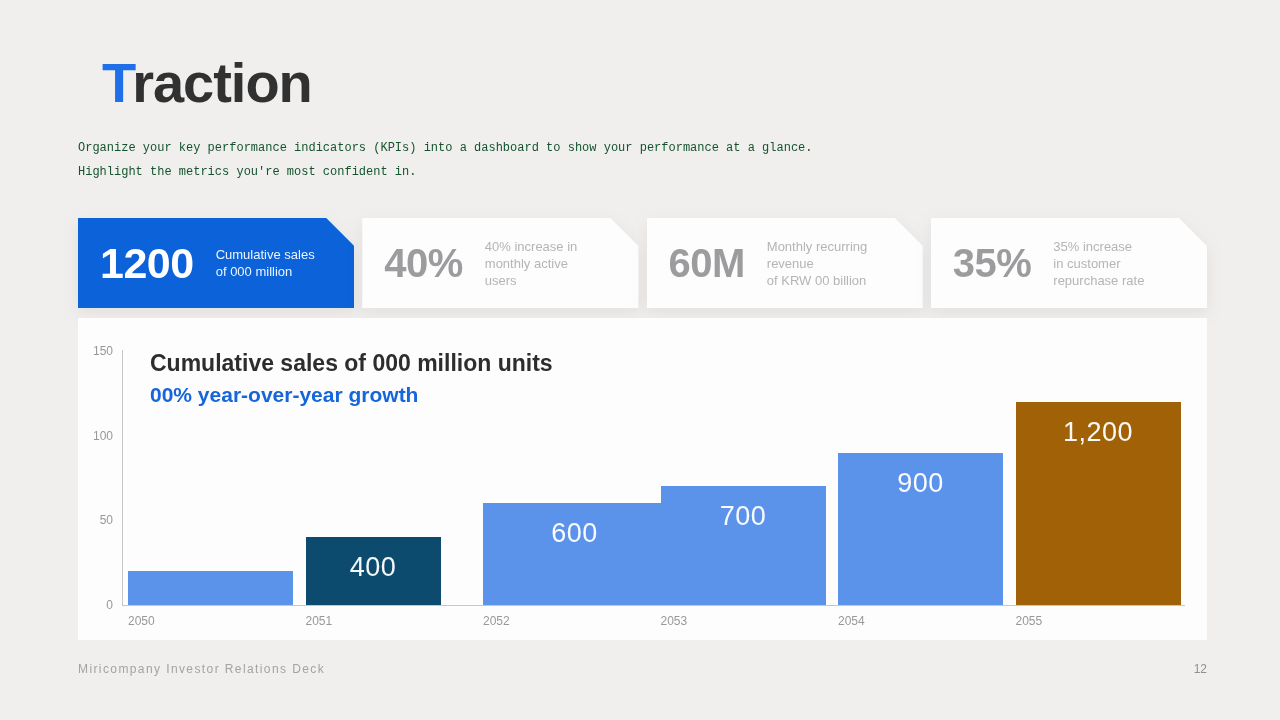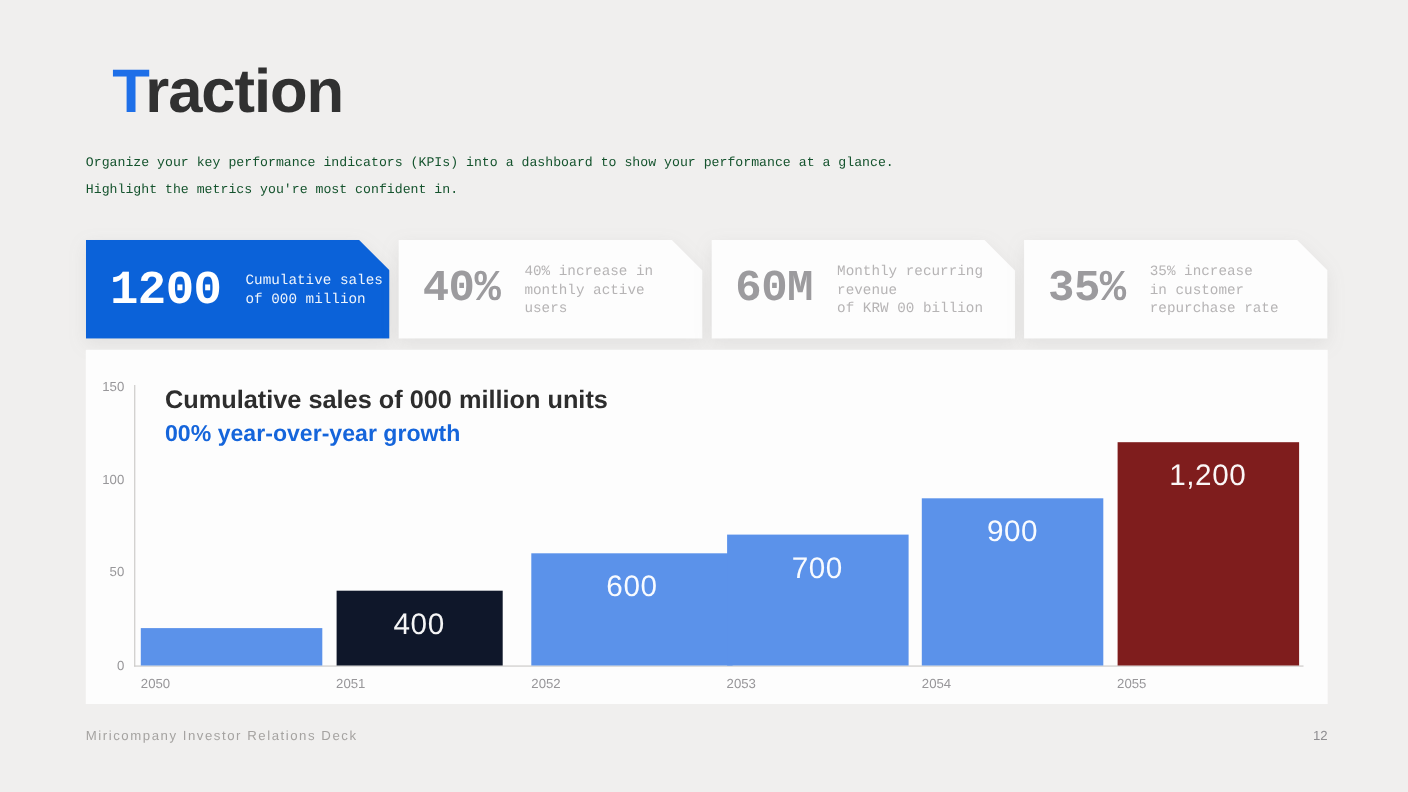--- a/index.html
+++ b/index.html
@@ -28,21 +28,21 @@
     white-space: pre-line;
     font-family: Liberation Mono, monospace;
   }
 
   
   .kpi-row {
     position: absolute; left: 78px; top: 218px;
     width: 1129px; height: 90px;
     display: flex; gap: 8px;
   }
-  .kpi-wrap { flex: 1; filter: drop-shadow(0 5px 8px rgba(100,100,100,0.10)); font-family: Liberation Mono, monospace; }
+  .kpi-wrap { flex: 1; filter: drop-shadow(0 5px 8px rgba(100,100,100,0.10)); }
   .kpi-card {
     width: 100%; height: 90px;
     background: #fdfdfd;
     clip-path: polygon(0 0, calc(100% - 28px) 0, 100% 28px, 100% 100%, 0 100%);
     display: flex; align-items: center;
     padding-left: 22px;
   }
   .kpi-card.primary { background: var(--brand-blue); }
   .kpi-value {
     font-size: 40px; font-weight: 700; color: #9c9b9e;
@@ -156,29 +156,29 @@
     <div class="chart-subtitle">00% year-over-year growth</div>
     <div class="y-axis-line"></div>
     <div class="x-axis-line"></div>
     <div id="chart-dynamic">
         <div class="y-tick-label" style="top: 280px;">0</div>
         <div class="y-tick-label" style="top: 195.333px;">50</div>
         <div class="y-tick-label" style="top: 110.667px;">100</div>
         <div class="y-tick-label" style="top: 26px;">150</div>
         <div class="chart-bar" style="left: 50px; width: 165px; top: 253px; height: 34px; background: rgb(91, 146, 234);"></div>
         <div class="x-tick-label" style="left: 50px; width: 165px;">2050</div>
-        <div class="chart-bar" style="left: 227.5px; width: 151px; top: 219px; height: 68px; background: #0f172a;"><span class="bar-value-label">400</span></div>
+        <div class="chart-bar" style="left: 227.5px; width: 135px; top: 219px; height: 68px; background: #0c4a6e;"><span class="bar-value-label">400</span></div>
         <div class="x-tick-label" style="left: 227.5px; width: 165px;">2051</div>
         <div class="chart-bar" style="left: 405px; width: 183px; top: 185px; height: 102px; background: rgb(91, 146, 234);"><span class="bar-value-label">600</span></div>
         <div class="x-tick-label" style="left: 405px; width: 165px;">2052</div>
         <div class="chart-bar" style="left: 582.5px; width: 165px; top: 168px; height: 119px; background: rgb(91, 146, 234);"><span class="bar-value-label">700</span></div>
         <div class="x-tick-label" style="left: 582.5px; width: 165px;">2053</div>
         <div class="chart-bar" style="left: 760px; width: 165px; top: 135px; height: 152px; background: rgb(91, 146, 234);"><span class="bar-value-label">900</span></div>
         <div class="x-tick-label" style="left: 760px; width: 165px;">2054</div>
-        <div class="chart-bar" style="left: 937.5px; width: 165px; top: 84px; height: 203px; background: #7f1d1d;"><span class="bar-value-label">1,200</span></div>
+        <div class="chart-bar" style="left: 937.5px; width: 165px; top: 84px; height: 203px; background: #a16207;"><span class="bar-value-label">1,200</span></div>
         <div class="x-tick-label" style="left: 937.5px; width: 165px;">2055</div>
       </div>
   </div>
 
   <div class="footer">
     <div class="footer-deck-name">Miricompany Investor Relations Deck</div>
     <div class="footer-page-number">12</div>
   </div>
 
 </div>

